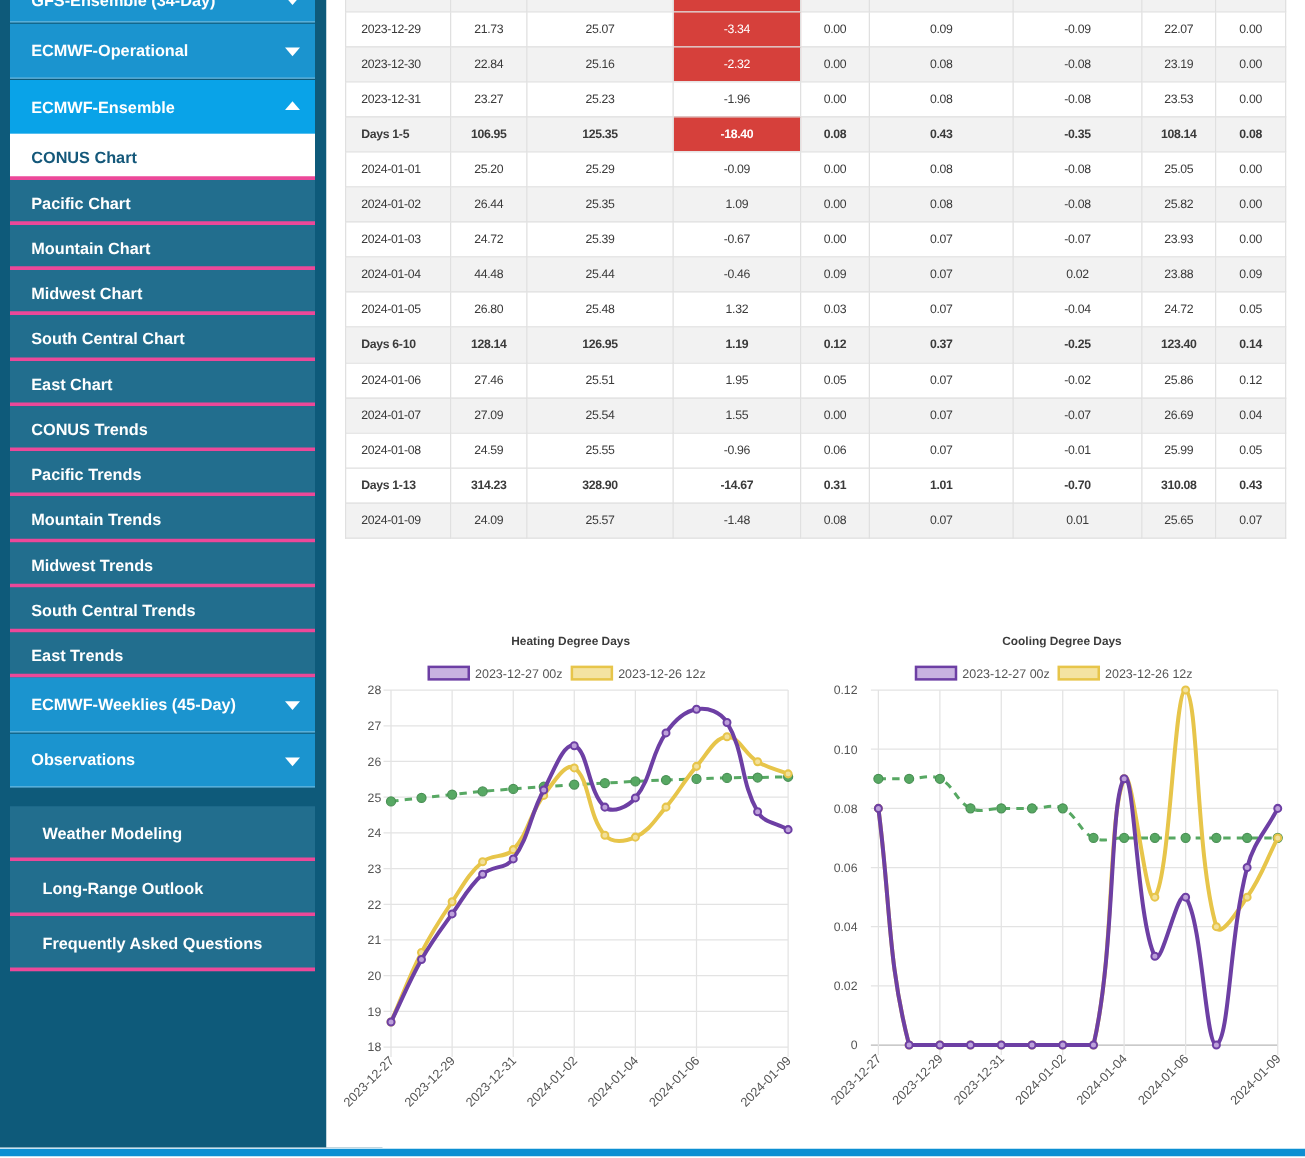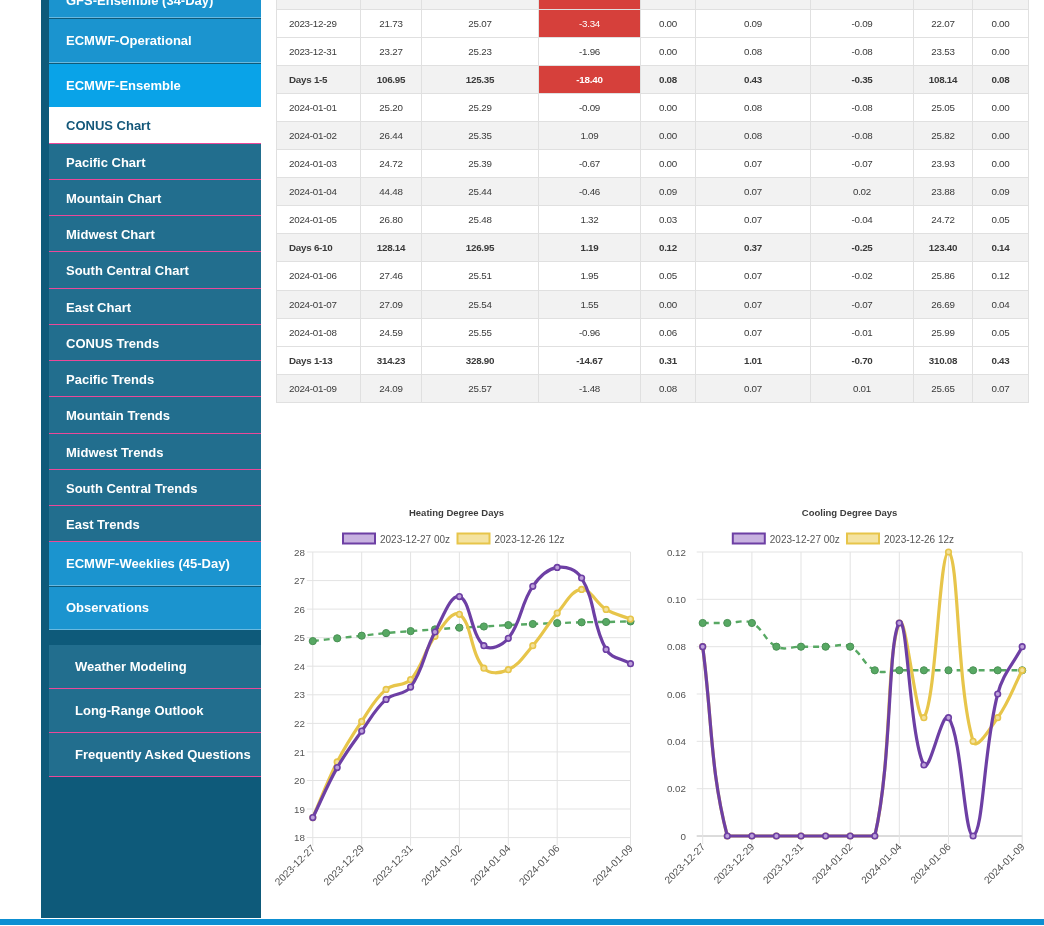--- a/index.html
+++ b/index.html
@@ -1,29 +1,29 @@
 <!DOCTYPE html>
 <html><head><meta charset="utf-8">
 <style>
 * { margin:0; padding:0; box-sizing:border-box; }
 html,body { width:1044px; height:926px; overflow:hidden; background:#fff;
   font-family:"Liberation Sans", sans-serif; }
 #page { position:relative; width:1044px; height:926px; }
-#sidebar { position:absolute; left:0; top:0; width:306px; height:918px; background:#0e5a7a;margin-left:41px; }
+#sidebar { position:absolute; left:0; top:0; width:306px; height:918px; background:#0e5a7a; }
 .hdr { position:absolute; left:8px; width:244px; height:44px; color:#fff;
   font-weight:bold; font-size:13px; line-height:44.5px; padding-left:17px;
   border-bottom:1px solid rgba(255,255,255,0.35); }
 .hdr i { position:absolute; right:12px; top:19px; width:0; height:0; }
 .tri-down { border-left:6.5px solid transparent; border-right:6.5px solid transparent;
   border-top:7.5px solid #fff; }
 .tri-up { border-left:6.5px solid transparent; border-right:6.5px solid transparent;
   border-bottom:7.5px solid #fff; top:17px !important; }
 .sub { position:absolute; left:8px; width:244px; height:36.25px; background:#226e8e;
   color:#fff; font-weight:bold; font-size:13px; line-height:37.5px; padding-left:17px;
-  border-bottom:1px solid #ec4899; }
+  border-bottom:3px solid #ec4899; }
 .sub.act { background:#fff; color:#14587a; }
 .sub.m2 { height:44px; line-height:43px;padding-left:26px; }
 #footer { position:absolute; left:0; top:919px; width:1044px; height:6px; background:#0d8fd2; }
 #content { position:absolute; left:261px; top:0; width:783px; height:918px; background:#fff;padding-left:30px; }
 table { position:absolute; left:15px; top:-19.5px; border-collapse:collapse; table-layout:fixed;
   font-size:9.8px; color:#3a3a3a; }
 td { height:28.1px; border:1px solid #e0e0e0; text-align:center; padding:0;
   letter-spacing:-0.25px; }
 td.d { text-align:left; padding-left:12px; }
 tr.g td { background:#f2f2f2; }
@@ -84,20 +84,31 @@
           </tr>
 <tr class="w">
             <td class="d">2023-12-29</td>
             <td>21.73</td>
             <td>25.07</td>
             <td class="red">-3.34</td>
             <td>0.00</td>
             <td>0.09</td>
             <td>-0.09</td>
             <td>22.07</td>
+            <td>0.00</td>
+          </tr>
+<tr class="g">
+            <td class="d">2023-12-30</td>
+            <td>22.84</td>
+            <td>25.16</td>
+            <td class="red">-2.32</td>
+            <td>0.00</td>
+            <td>0.08</td>
+            <td>-0.08</td>
+            <td>23.19</td>
             <td>0.00</td>
           </tr>
 <tr class="w">
             <td class="d">2023-12-31</td>
             <td>23.27</td>
             <td>25.23</td>
             <td>-1.96</td>
             <td>0.00</td>
             <td>0.08</td>
             <td>-0.08</td>

